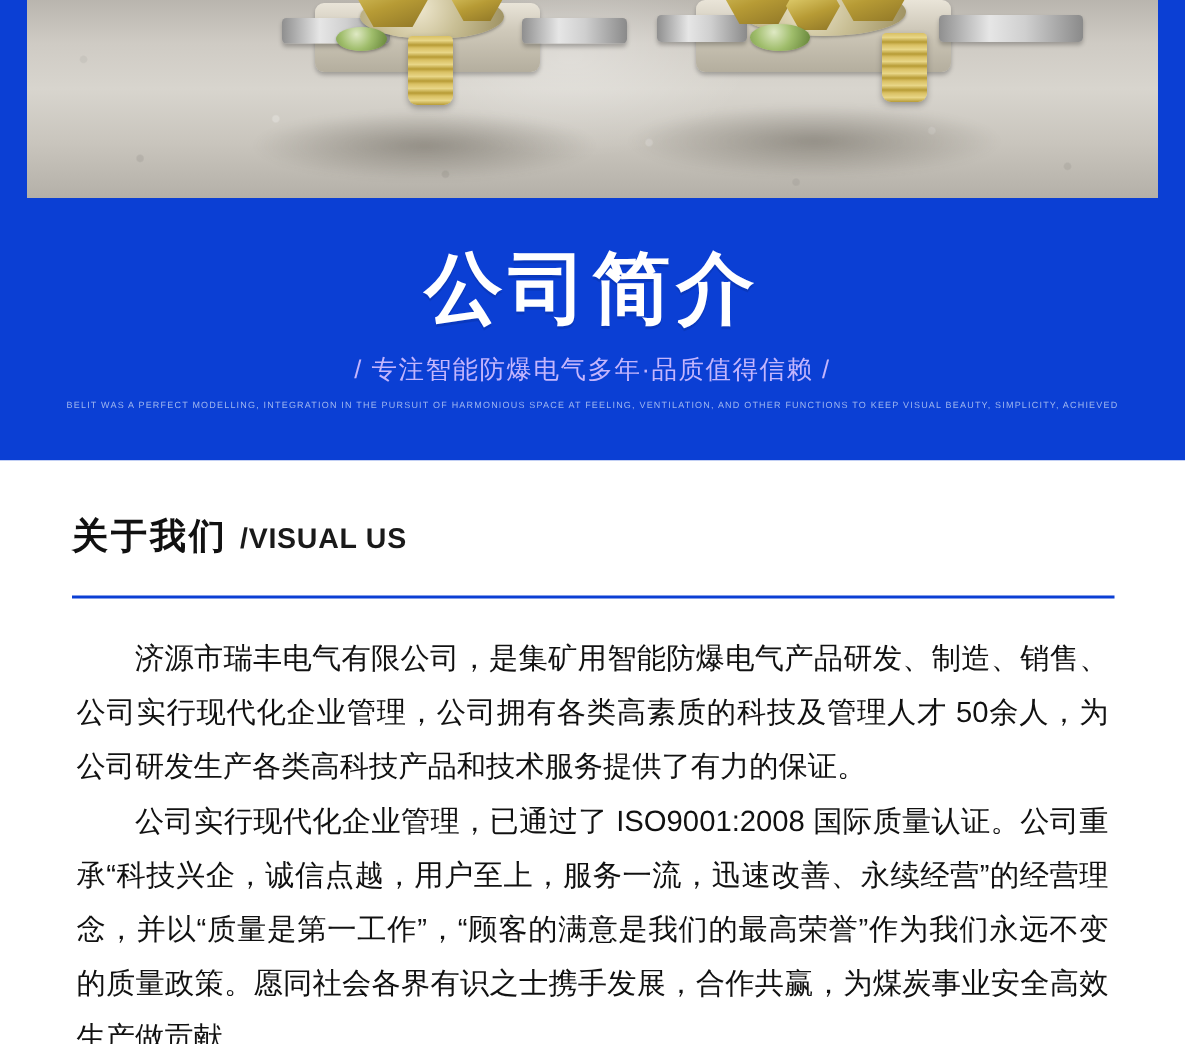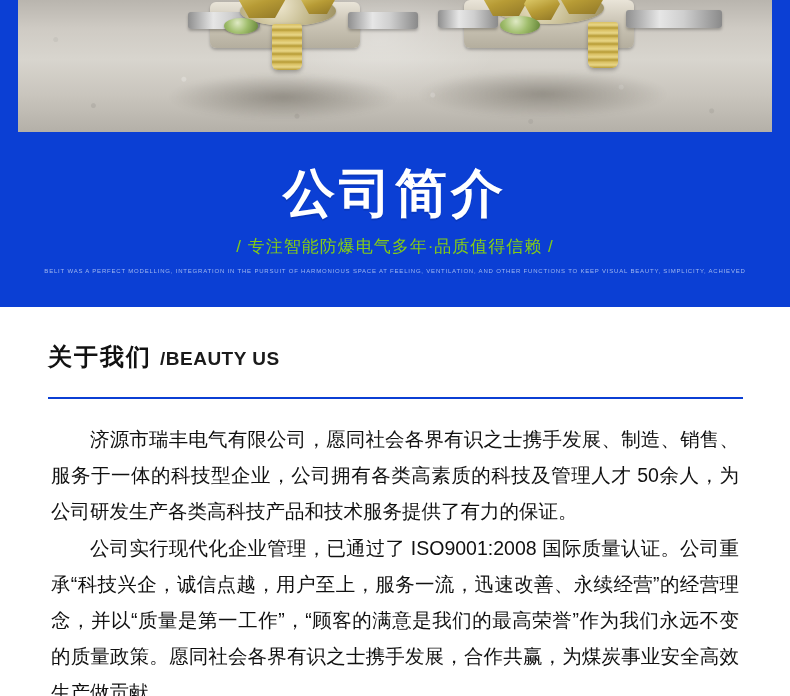--- a/index.html
+++ b/index.html
@@ -134,21 +134,21 @@
     line-height: 1.05;
     letter-spacing: 4px;
     font-weight: bold;
     color: #ffffff;
     text-shadow: 0 2px 0 rgba(0,0,0,0.10);
   }
   .banner-sub {
     margin: 14px 0 0 0;
     font-size: 17px;
     letter-spacing: 1px;
-    color: #84cc16;
+    color: #c4b5fd;
     font-weight: 500;
   }
   .banner-eng {
     margin: 9px 0 0 0;
     font-size: 6px;
     line-height: 1.5;
     letter-spacing: 0.8px;
     color: #9fb6ef;
     text-transform: uppercase;
   }
@@ -237,22 +237,22 @@
 
   <div class="banner">
     <h1 class="banner-title">公司简介</h1>
     <p class="banner-sub">/ 专注智能防爆电气多年·品质值得信赖 /</p>
     <p class="banner-eng">BELIT WAS A PERFECT MODELLING, INTEGRATION IN THE PURSUIT OF HARMONIOUS SPACE AT FEELING, VENTILATION, AND OTHER FUNCTIONS TO KEEP VISUAL BEAUTY, SIMPLICITY, ACHIEVED</p>
   </div>
 
   <div class="about">
     <div class="about-head">
       <span class="cn">关于我们</span>
-      <span class="en">/BEAUTY US</span>
+      <span class="en">/VISUAL US</span>
     </div>
     <div class="divider"></div>
     <div class="body-copy">
-      <p>济源市瑞丰电气有限公司，愿同社会各界有识之士携手发展、制造、销售、服务于一体的科技型企业，公司拥有各类高素质的科技及管理人才 50余人，为公司研发生产各类高科技产品和技术服务提供了有力的保证。</p>
+      <p>济源市瑞丰电气有限公司，是集矿用智能防爆电气产品研发、制造、销售、公司实行现代化企业管理，公司拥有各类高素质的科技及管理人才 50余人，为公司研发生产各类高科技产品和技术服务提供了有力的保证。</p>
       <p>公司实行现代化企业管理，已通过了 ISO9001:2008 国际质量认证。公司重承“科技兴企，诚信点越，用户至上，服务一流，迅速改善、永续经营”的经营理念，并以“质量是第一工作”，“顾客的满意是我们的最高荣誉”作为我们永远不变的质量政策。愿同社会各界有识之士携手发展，合作共赢，为煤炭事业安全高效生产做贡献。</p>
     </div>
   </div>
 
 </div>
 
 </body></html>

